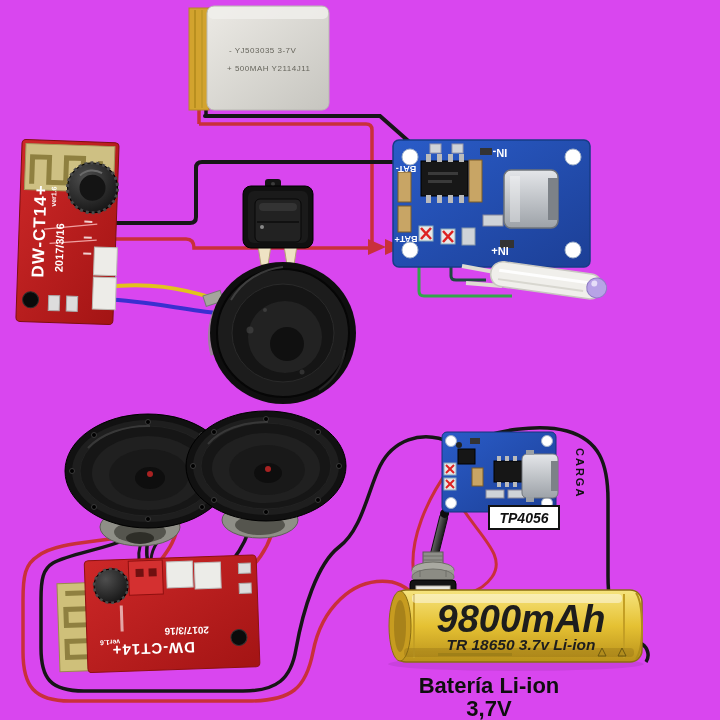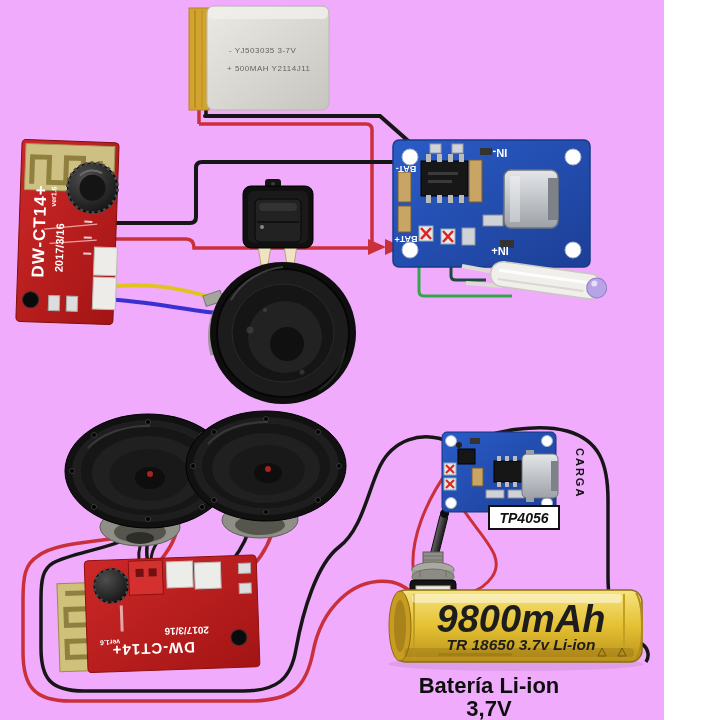--- a/index.html
+++ b/index.html
@@ -1,16 +1,16 @@
 <!DOCTYPE html>
 <html><head>
 <meta charset="utf-8">
 <style>
   html,body{margin:0;padding:0;background:#ffffff;}
-  .stage{position:relative;width:664px;height:720px;background:#f0abfc;overflow:hidden;
+  .stage{position:relative;width:720px;height:720px;background:#d946ef;overflow:hidden;
          font-family:"Liberation Sans", sans-serif;}
   svg{position:absolute;left:0;top:0;}
   text{font-family:"Liberation Sans", sans-serif;}
   .pcb-label{fill:#ffffff;font-weight:bold;}
   .pin-label{fill:#ffffff;font-weight:bold;}
   .cap-italic{font-style:italic;font-weight:bold;fill:#1d1d1d;}
   .caption{font-weight:bold;fill:#0e0e0e;}
 </style>
 </head>
 <body>

